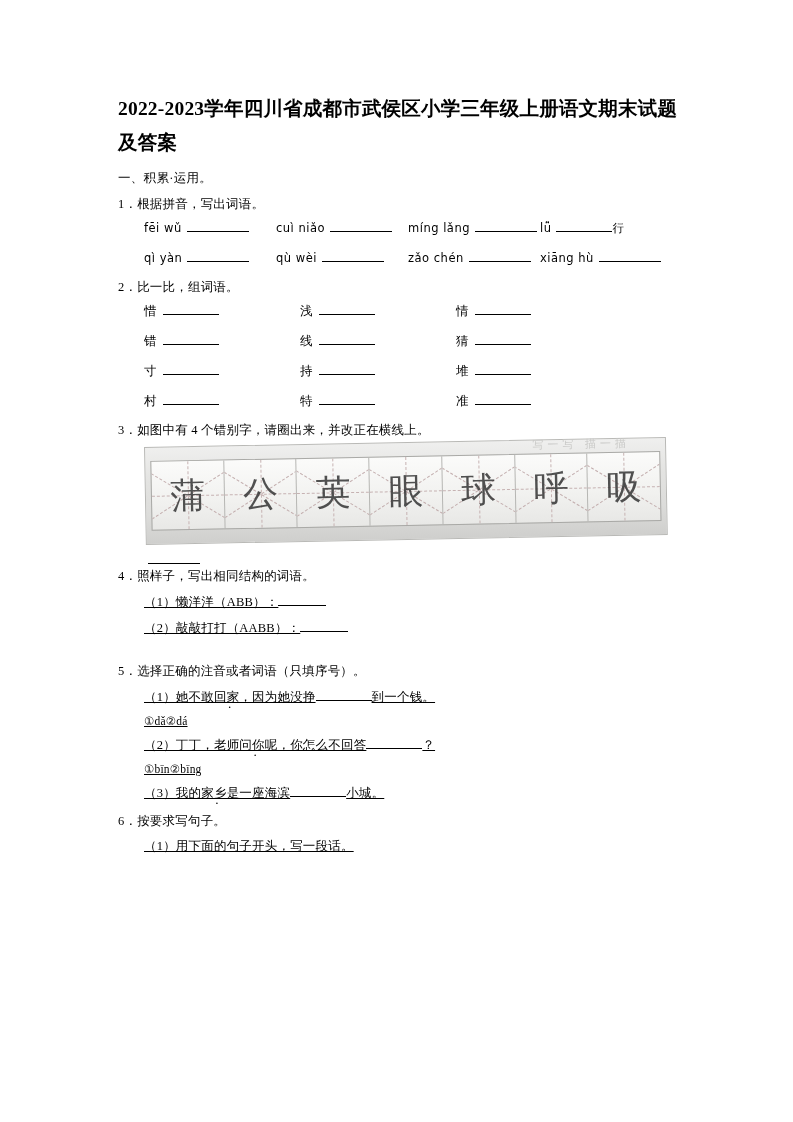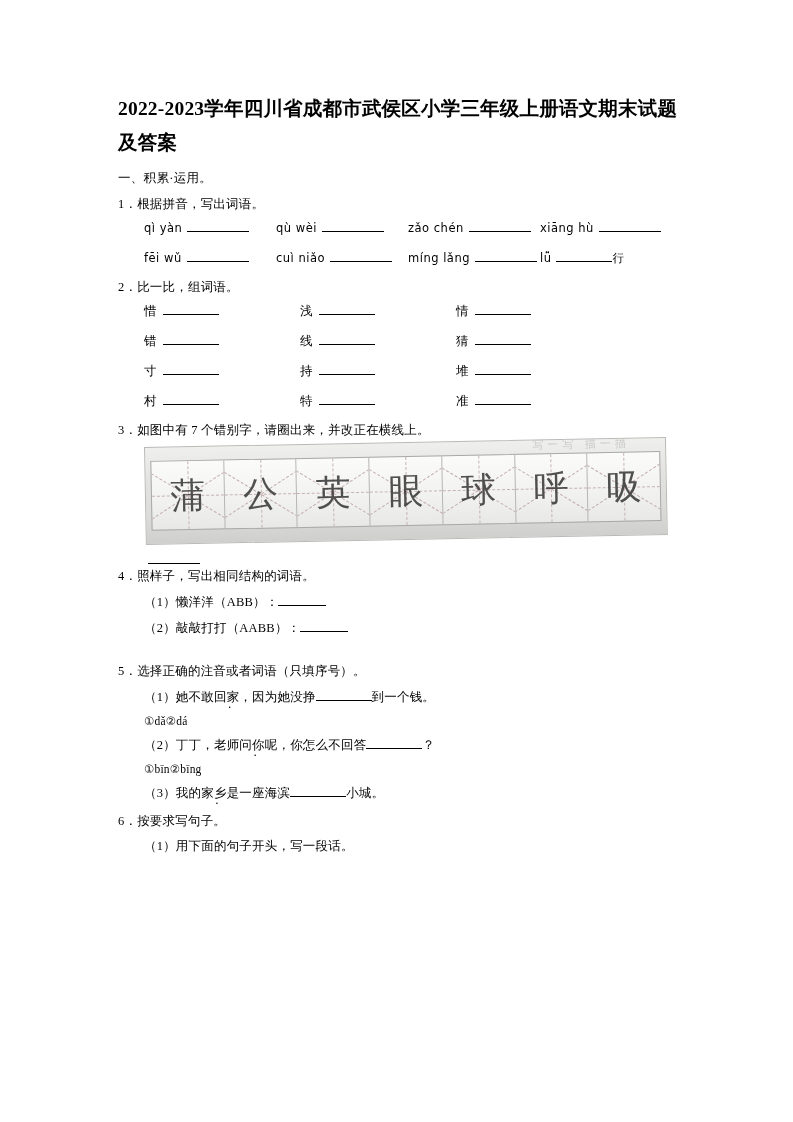--- a/index.html
+++ b/index.html
@@ -44,20 +44,21 @@
   .q {
     font-size: 12.5px;
     margin: 0 0 6px 0;
     letter-spacing: 0.2px;
   }
   .sub {
     font-size: 12.5px;
     margin: 8px 0 5px 0;
     margin-left: 26px;
     letter-spacing: 0.2px;
+    text-decoration: underline;
   }
   .blank {
     display: inline-block;
     border-bottom: 1px solid #000;
     height: 12px;
     vertical-align: baseline;
   }
   .b-lg { width: 62px; }
   .b-md { width: 56px; }
   .b-sm { width: 48px; }
@@ -219,30 +220,30 @@
 
     <h1 class="title">2022-2023学年四川省成都市武侯区小学三年级上册语文期末试题及答案</h1>
 
     <div class="sec-head">一、积累·运用。</div>
 
     <div class="q">
       <span>1．</span><span>根据拼音，写出词语。</span>
     </div>
     <div class="pinyin-grid">
       <div class="pinyin-row">
+        <div class="pinyin-cell"><span class="py">fēi wǔ</span><span class="blank b-lg"></span></div>
+        <div class="pinyin-cell"><span class="py">cuì niǎo</span><span class="blank b-lg"></span></div>
+        <div class="pinyin-cell"><span class="py">míng lǎng</span><span class="blank b-lg"></span></div>
+        <div class="pinyin-cell"><span class="py">lǚ</span><span class="blank b-md"></span><span class="py">行</span></div>
+      </div>
+      <div class="pinyin-row">
         <div class="pinyin-cell"><span class="py">qì yàn</span><span class="blank b-lg"></span></div>
         <div class="pinyin-cell"><span class="py">qù wèi</span><span class="blank b-lg"></span></div>
         <div class="pinyin-cell"><span class="py">zǎo chén</span><span class="blank b-lg"></span></div>
         <div class="pinyin-cell"><span class="py">xiāng hù</span><span class="blank b-lg"></span></div>
-      </div>
-      <div class="pinyin-row">
-        <div class="pinyin-cell"><span class="py">fēi wǔ</span><span class="blank b-lg"></span></div>
-        <div class="pinyin-cell"><span class="py">cuì niǎo</span><span class="blank b-lg"></span></div>
-        <div class="pinyin-cell"><span class="py">míng lǎng</span><span class="blank b-lg"></span></div>
-        <div class="pinyin-cell"><span class="py">lǚ</span><span class="blank b-md"></span><span class="py">行</span></div>
       </div>
     </div>
 
     <div class="q">
       <span>2．</span><span>比一比，组词语。</span>
     </div>
     <div class="wordgrid">
       <div class="wordrow">
         <div class="wordcell"><span class="ch">惜</span><span class="blank b-md"></span></div>
         <div class="wordcell"><span class="ch">浅</span><span class="blank b-md"></span></div>
@@ -259,21 +260,21 @@
         <div class="wordcell"><span class="ch">堆</span><span class="blank b-md"></span></div>
       </div>
       <div class="wordrow">
         <div class="wordcell"><span class="ch">村</span><span class="blank b-md"></span></div>
         <div class="wordcell"><span class="ch">特</span><span class="blank b-md"></span></div>
         <div class="wordcell"><span class="ch">准</span><span class="blank b-md"></span></div>
       </div>
     </div>
 
     <div class="q">
-      <span>3．</span><span>如图中有 7 个错别字，请圈出来，并改正在横线上。</span>
+      <span>3．</span><span>如图中有 4 个错别字，请圈出来，并改正在横线上。</span>
     </div>
     <div class="photo-wrap">
       <div class="photo">
         <div class="photo-bg"></div>
         <div class="faint-head">写一写 描一描</div>
         <div class="strip">
           <div class="cell">
               <span class="diag1"></span>
               <span class="diag2"></span>
               <span class="vmid"></span>

